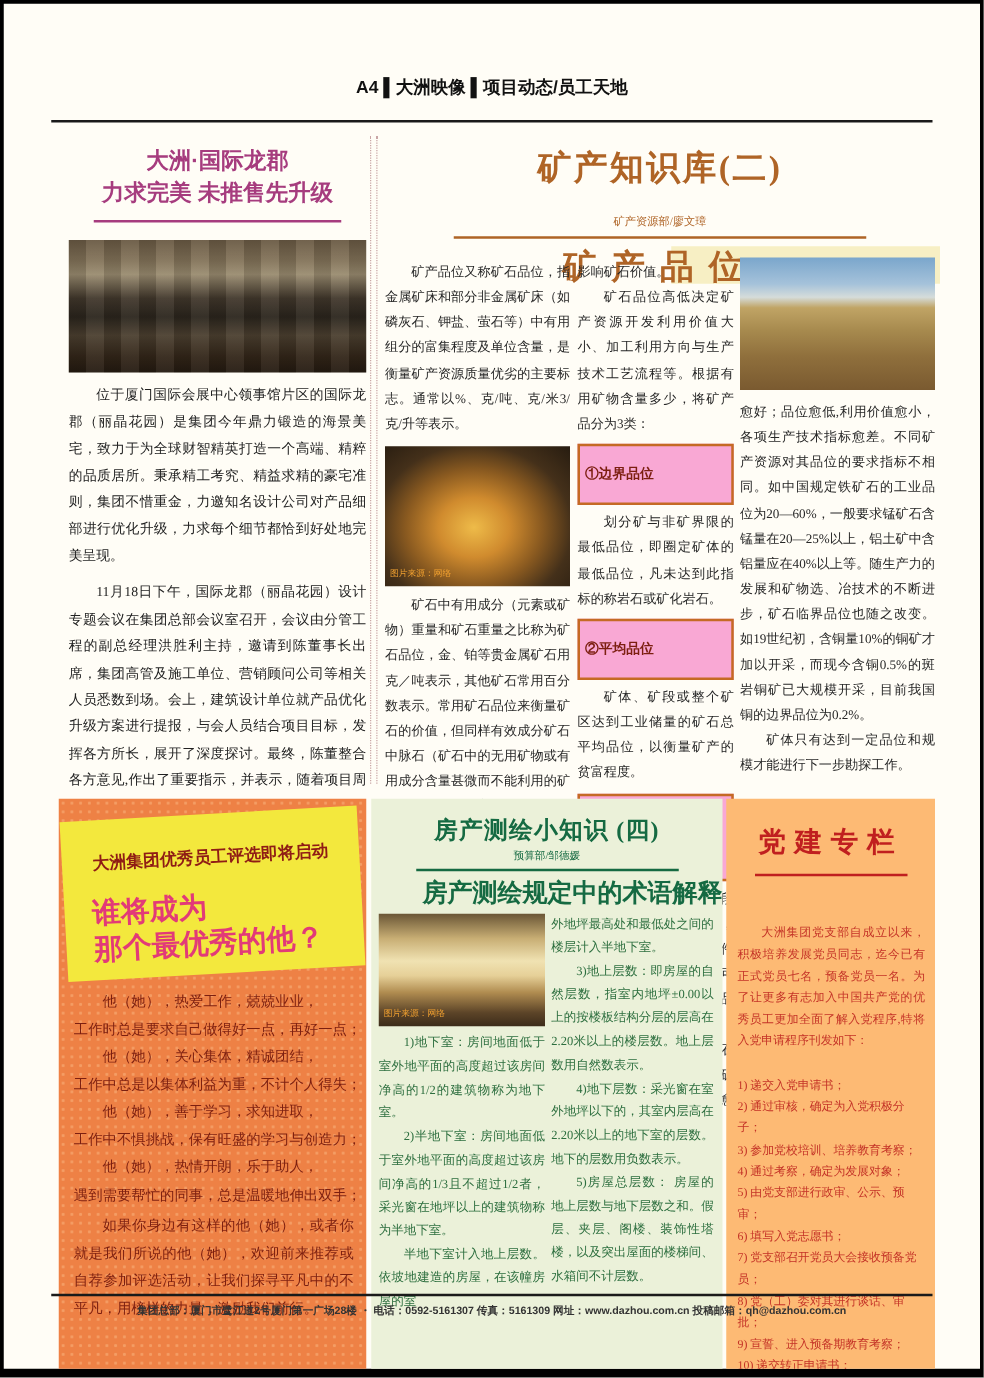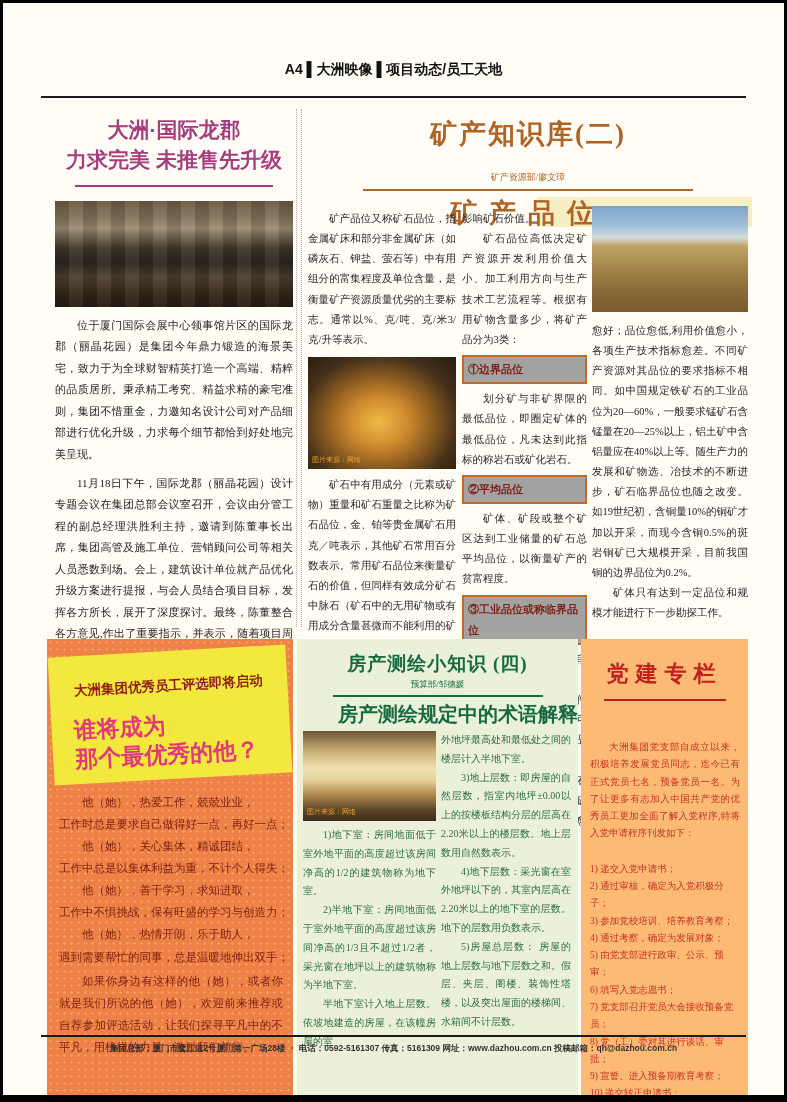--- a/index.html
+++ b/index.html
@@ -8,21 +8,21 @@
     background:#fffdf6;border:3px solid #000;border-bottom:7px solid #000;
     box-sizing:border-box;overflow:hidden;
     font-family:"Liberation Serif", serif;color:#1c1c1c;
   }
   
   .masthead{position:absolute;top:58px;left:0;width:100%;text-align:center;
     font-family:"Liberation Sans",sans-serif;font-weight:bold;font-size:14px;color:#111;}
   .head-rule{position:absolute;top:93px;left:38px;right:38px;height:2px;background:#1a1a1a;}
   
   .left-art{position:absolute;left:52px;top:112px;width:238px;}
-  .left-title{color:#a63c7e;font-weight:bold;font-size:21px;line-height:1.45;text-align:center;
+  .left-title{color:#a63c7e;font-weight:bold;font-size:18px;line-height:1.45;text-align:center;
     font-family:"Liberation Sans",sans-serif;}
   .left-underline{width:198px;height:2px;background:#a63c7e;margin:9px auto 0;}
   .photo{position:relative;width:100%;overflow:hidden;}
   .photo-meeting{height:106px;margin-top:14px;
     background:
       repeating-linear-gradient(90deg, rgba(0,0,0,.12) 0 14px, rgba(255,255,255,.05) 14px 28px),
       linear-gradient(180deg,#6a5a44 0%,#84745a 16%,#9a8c70 26%,#42382c 44%,#2b251d 58%,#4c4030 72%,#332619 88%,#241a10 100%);}
   .body-text{font-size:11px;line-height:1.95;text-align:justify;color:#222;margin-top:8px;}
   .ind{text-indent:2em;}
   .col-sep{position:absolute;left:293px;top:106px;height:518px;width:4px;
@@ -40,22 +40,22 @@
   .mcol2{left:459px;top:206px;width:125px;}
   .mcol3{left:589px;top:203px;width:156px;}
   .photo-mineral{height:112px;margin:7px 0 6px;
     background:radial-gradient(ellipse at 48% 58%, #eebb49 0%, #d08b2e 26%, #8a5a20 50%, #44301a 72%, #271c10 100%);}
   .photo-mine{height:106px;margin-bottom:9px;
     background:linear-gradient(180deg,#7aa6cc 0%,#a5c2da 20%,#d5dcda 30%,#c0a465 38%,#a78a4e 55%,#8f6f3c 75%,#7a5a30 100%);}
   .photo-room{height:90px;margin-bottom:5px;
     background:linear-gradient(180deg,#6a5636 0%,#c8ae74 22%,#f0e2b2 42%,#e6d098 55%,#b08c50 70%,#5c4428 88%,#3c2c1a 100%);}
   .pic-cap{position:absolute;left:4px;bottom:3px;font-size:7px;color:#f0a030;
     font-family:"Liberation Sans",sans-serif;}
-  .min-box{border:2px solid #c56a24;background:#a3a3a3;color:#7c1f10;font-weight:bold;
-    font-size:11px;padding:2px 4px;margin:5px 0;text-align:left;}
+  .min-box{border:2px solid #c56a24;background:#f9a8d4;color:#7c1f10;font-weight:bold;
+    font-size:11px;padding:12px 4px;margin:5px 0;text-align:left;}
   .mcol p{margin:0;}
   
   .panel{position:absolute;top:636px;height:504px;box-sizing:border-box;}
   .award{left:44px;width:246px;background:#ee8145;
     background-image:radial-gradient(rgba(255,210,160,.35) 1px, transparent 1.4px);
     background-size:7px 7px;}
   .award-banner{position:absolute;top:12px;left:4px;right:4px;height:128px;background:#f3e83d;
     transform:rotate(-3.2deg);}
   .award-banner-title{margin-top:26px;text-align:center;color:#8f1c15;font-weight:bold;
     font-size:13.5px;font-family:"Liberation Sans",sans-serif;}

